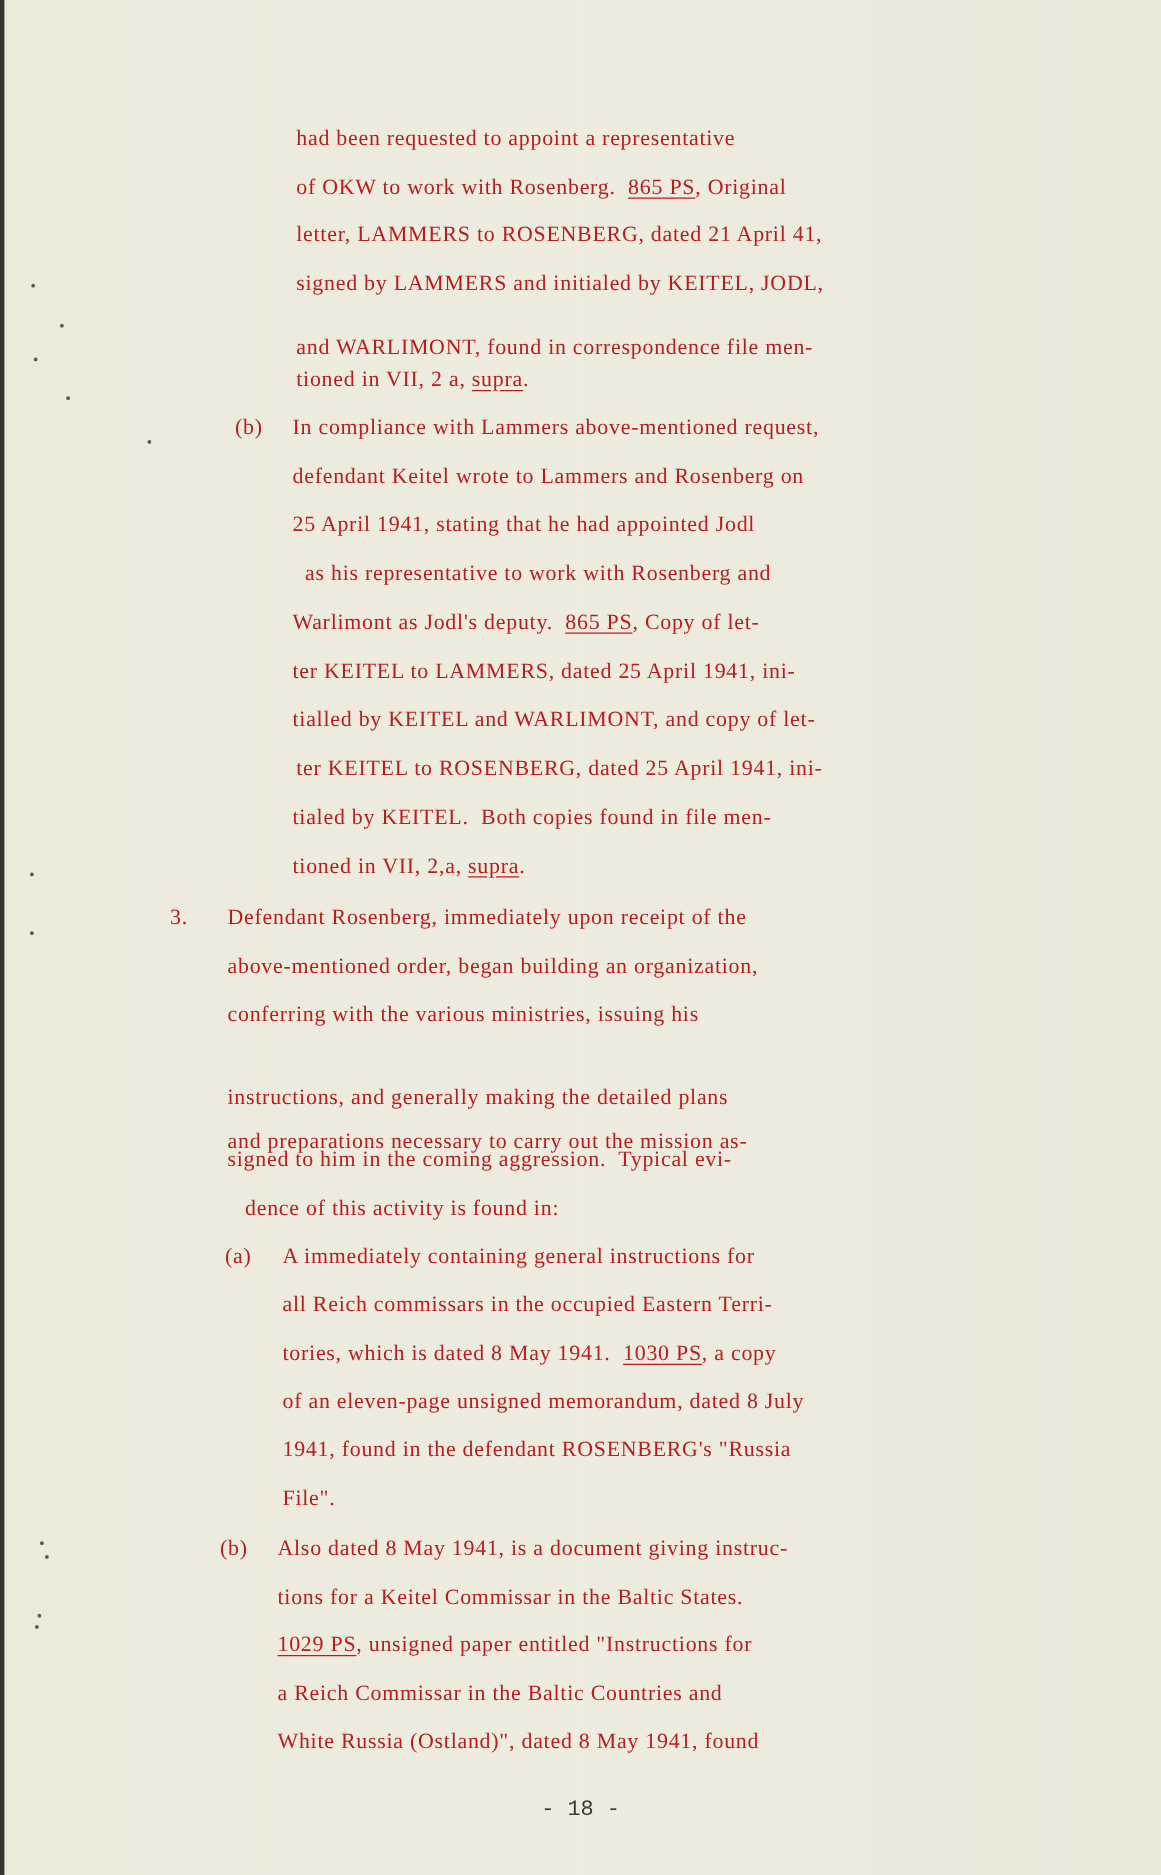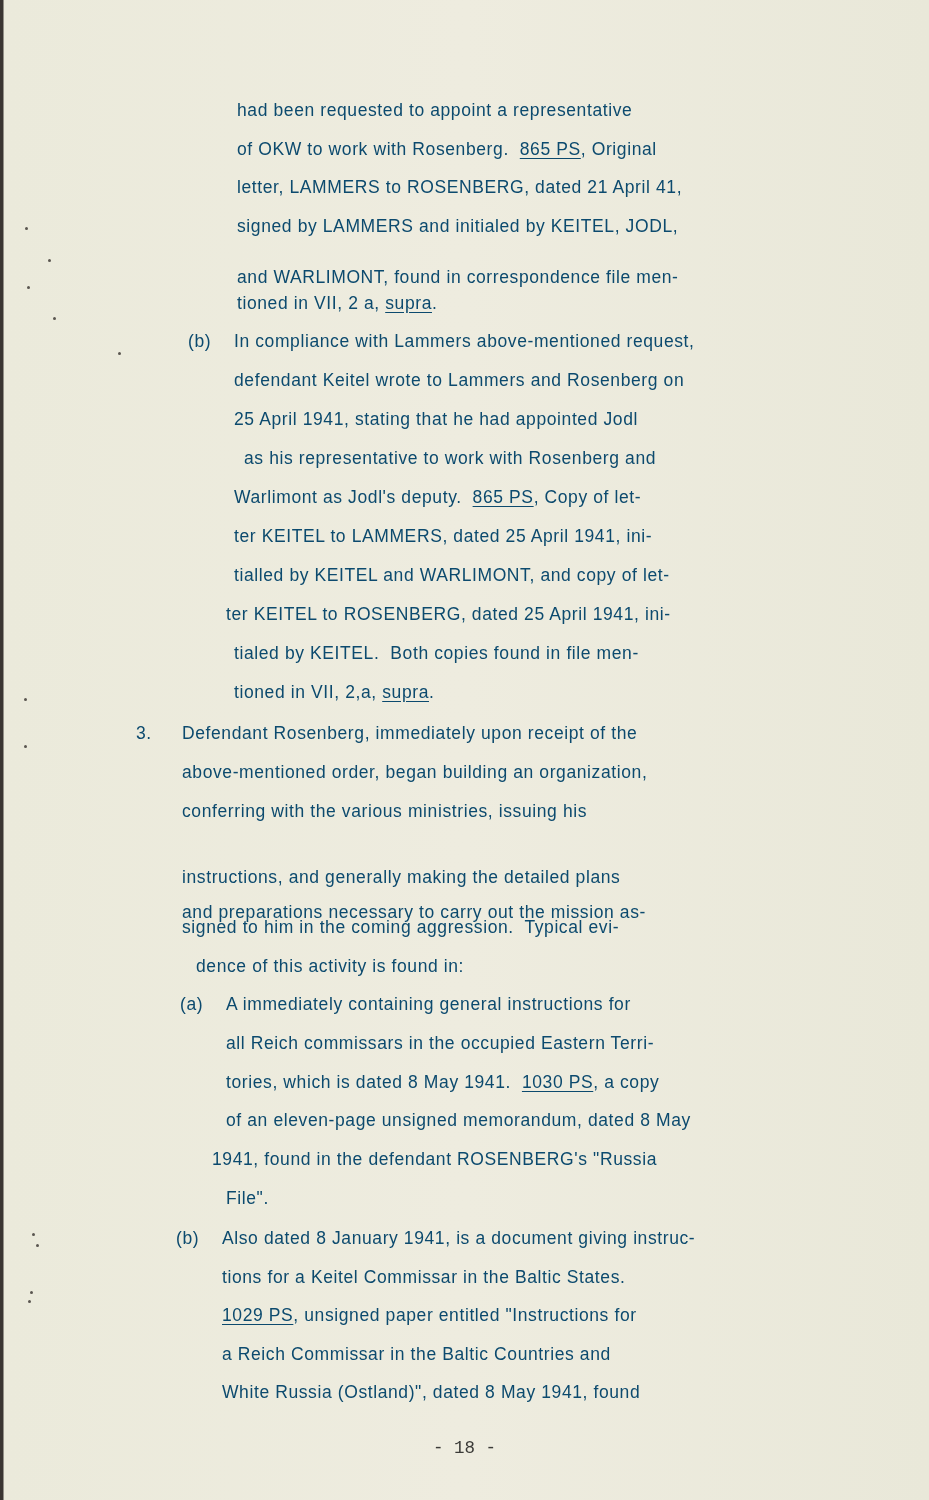--- a/index.html
+++ b/index.html
@@ -7,23 +7,23 @@
       width: 929px; height: 1500px; overflow: hidden;
       background: #ecebdc;
       position: relative;
     }
     .page {
       position: absolute; left: 0; top: 0; width: 929px; height: 1500px;
       background: linear-gradient(90deg, #3a3532 0px, #3a3532 3px, #ebeadb 4px, #eeecdf 50%, #e9e8d9 100%);
     }
     .line {
       position: absolute;
-      font-family: Liberation Sans, sans-serif;
+      font-family: Liberation Serif, serif;
       font-size: 17.5px;
-      color: #0c4a6e;
+      color: #b91c1c;
       white-space: pre;
       letter-spacing: 0.6px;
       line-height: 20px;
     }
     .u { text-decoration: underline; text-underline-offset: 3px; }
     .mark {
       position: absolute; width: 3px; height: 3px; border-radius: 50%;
       background: #5a5650;
     }
     .pagenum {
@@ -59,39 +59,39 @@
     <div class="line" style="left: 237px; top: 267px;">and WARLIMONT, found in correspondence file men-</div>
     <div class="line" style="left: 237px; top: 293px;">tioned in VII, 2 a, <span class="u">supra</span>.</div>
     <div class="line" style="left: 188px; top: 331px;">(b)</div>
     <div class="line" style="left: 234px; top: 331px;">In compliance with Lammers above-mentioned request,</div>
     <div class="line" style="left: 234px; top: 370px;">defendant Keitel wrote to Lammers and Rosenberg on</div>
     <div class="line" style="left: 234px; top: 409px;">25 April 1941, stating that he had appointed Jodl</div>
     <div class="line" style="left: 244px; top: 448px;">as his representative to work with Rosenberg and</div>
     <div class="line" style="left: 234px; top: 487px;">Warlimont as Jodl's deputy.  <span class="u">865 PS</span>, Copy of let-</div>
     <div class="line" style="left: 234px; top: 526px;">ter KEITEL to LAMMERS, dated 25 April 1941, ini-</div>
     <div class="line" style="left: 234px; top: 565px;">tialled by KEITEL and WARLIMONT, and copy of let-</div>
-    <div class="line" style="left: 226px; top: 604px; text-align: center;">ter KEITEL to ROSENBERG, dated 25 April 1941, ini-</div>
+    <div class="line" style="left: 237px; top: 604px; text-align: center;">ter KEITEL to ROSENBERG, dated 25 April 1941, ini-</div>
     <div class="line" style="left: 234px; top: 643px;">tialed by KEITEL.  Both copies found in file men-</div>
     <div class="line" style="left: 234px; top: 682px;">tioned in VII, 2,a, <span class="u">supra</span>.</div>
     <div class="line" style="left: 136px; top: 723px;">3.</div>
     <div class="line" style="left: 182px; top: 723px;">Defendant Rosenberg, immediately upon receipt of the</div>
     <div class="line" style="left: 182px; top: 761.8px;">above-mentioned order, began building an organization,</div>
     <div class="line" style="left: 182px; top: 800.6px;">conferring with the various ministries, issuing his</div>
     <div class="line" style="left: 182px; top: 839.4px; margin-top: 28px;">instructions, and generally making the detailed plans</div>
     <div class="line" style="left: 182px; top: 878.2px; margin-top: 24px;">and preparations necessary to carry out the mission as-</div>
     <div class="line" style="left: 182px; top: 917px;">signed to him in the coming aggression.  Typical evi-</div>
     <div class="line" style="left: 196px; top: 955.8px;">dence of this activity is found in:</div>
     <div class="line" style="left: 180px; top: 994px;">(a)</div>
     <div class="line" style="left: 226px; top: 994px;">A immediately containing general instructions for</div>
     <div class="line" style="left: 226px; top: 1032.8px;">all Reich commissars in the occupied Eastern Terri-</div>
     <div class="line" style="left: 226px; top: 1071.6px;">tories, which is dated 8 May 1941.  <span class="u">1030 PS</span>, a copy</div>
-    <div class="line" style="left: 226px; top: 1110.4px;">of an eleven-page unsigned memorandum, dated 8 May</div>
-    <div class="line" style="left: 212px; top: 1149.2px;">1941, found in the defendant ROSENBERG's "Russia</div>
+    <div class="line" style="left: 226px; top: 1110.4px;">of an eleven-page unsigned memorandum, dated 8 July</div>
+    <div class="line" style="left: 226px; top: 1149.2px;">1941, found in the defendant ROSENBERG's "Russia</div>
     <div class="line" style="left: 226px; top: 1188px;">File".</div>
     <div class="line" style="left: 176px; top: 1228px;">(b)</div>
-    <div class="line" style="left: 222px; top: 1228px;">Also dated 8 January 1941, is a document giving instruc-</div>
+    <div class="line" style="left: 222px; top: 1228px;">Also dated 8 May 1941, is a document giving instruc-</div>
     <div class="line" style="left: 222px; top: 1266.5px;">tions for a Keitel Commissar in the Baltic States.</div>
     <div class="line" style="left: 222px; top: 1305px;"><span class="u">1029 PS</span>, unsigned paper entitled "Instructions for</div>
     <div class="line" style="left: 222px; top: 1343.5px;">a Reich Commissar in the Baltic Countries and</div>
     <div class="line" style="left: 222px; top: 1382px;">White Russia (Ostland)", dated 8 May 1941, found</div>
   </div>
 
 <div class="pagenum">- 18 -</div>
 
 </body></html>

